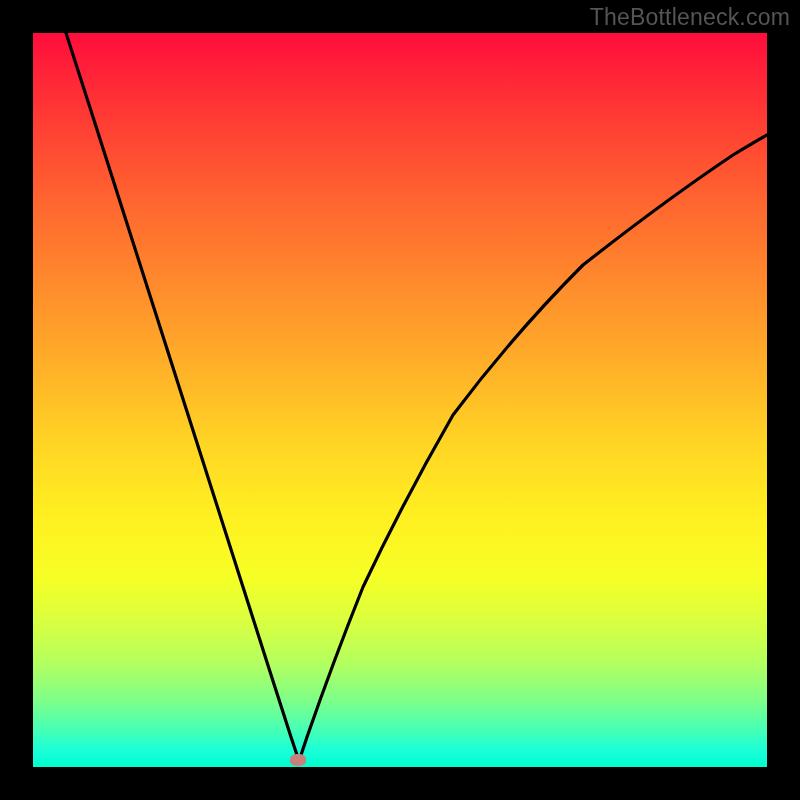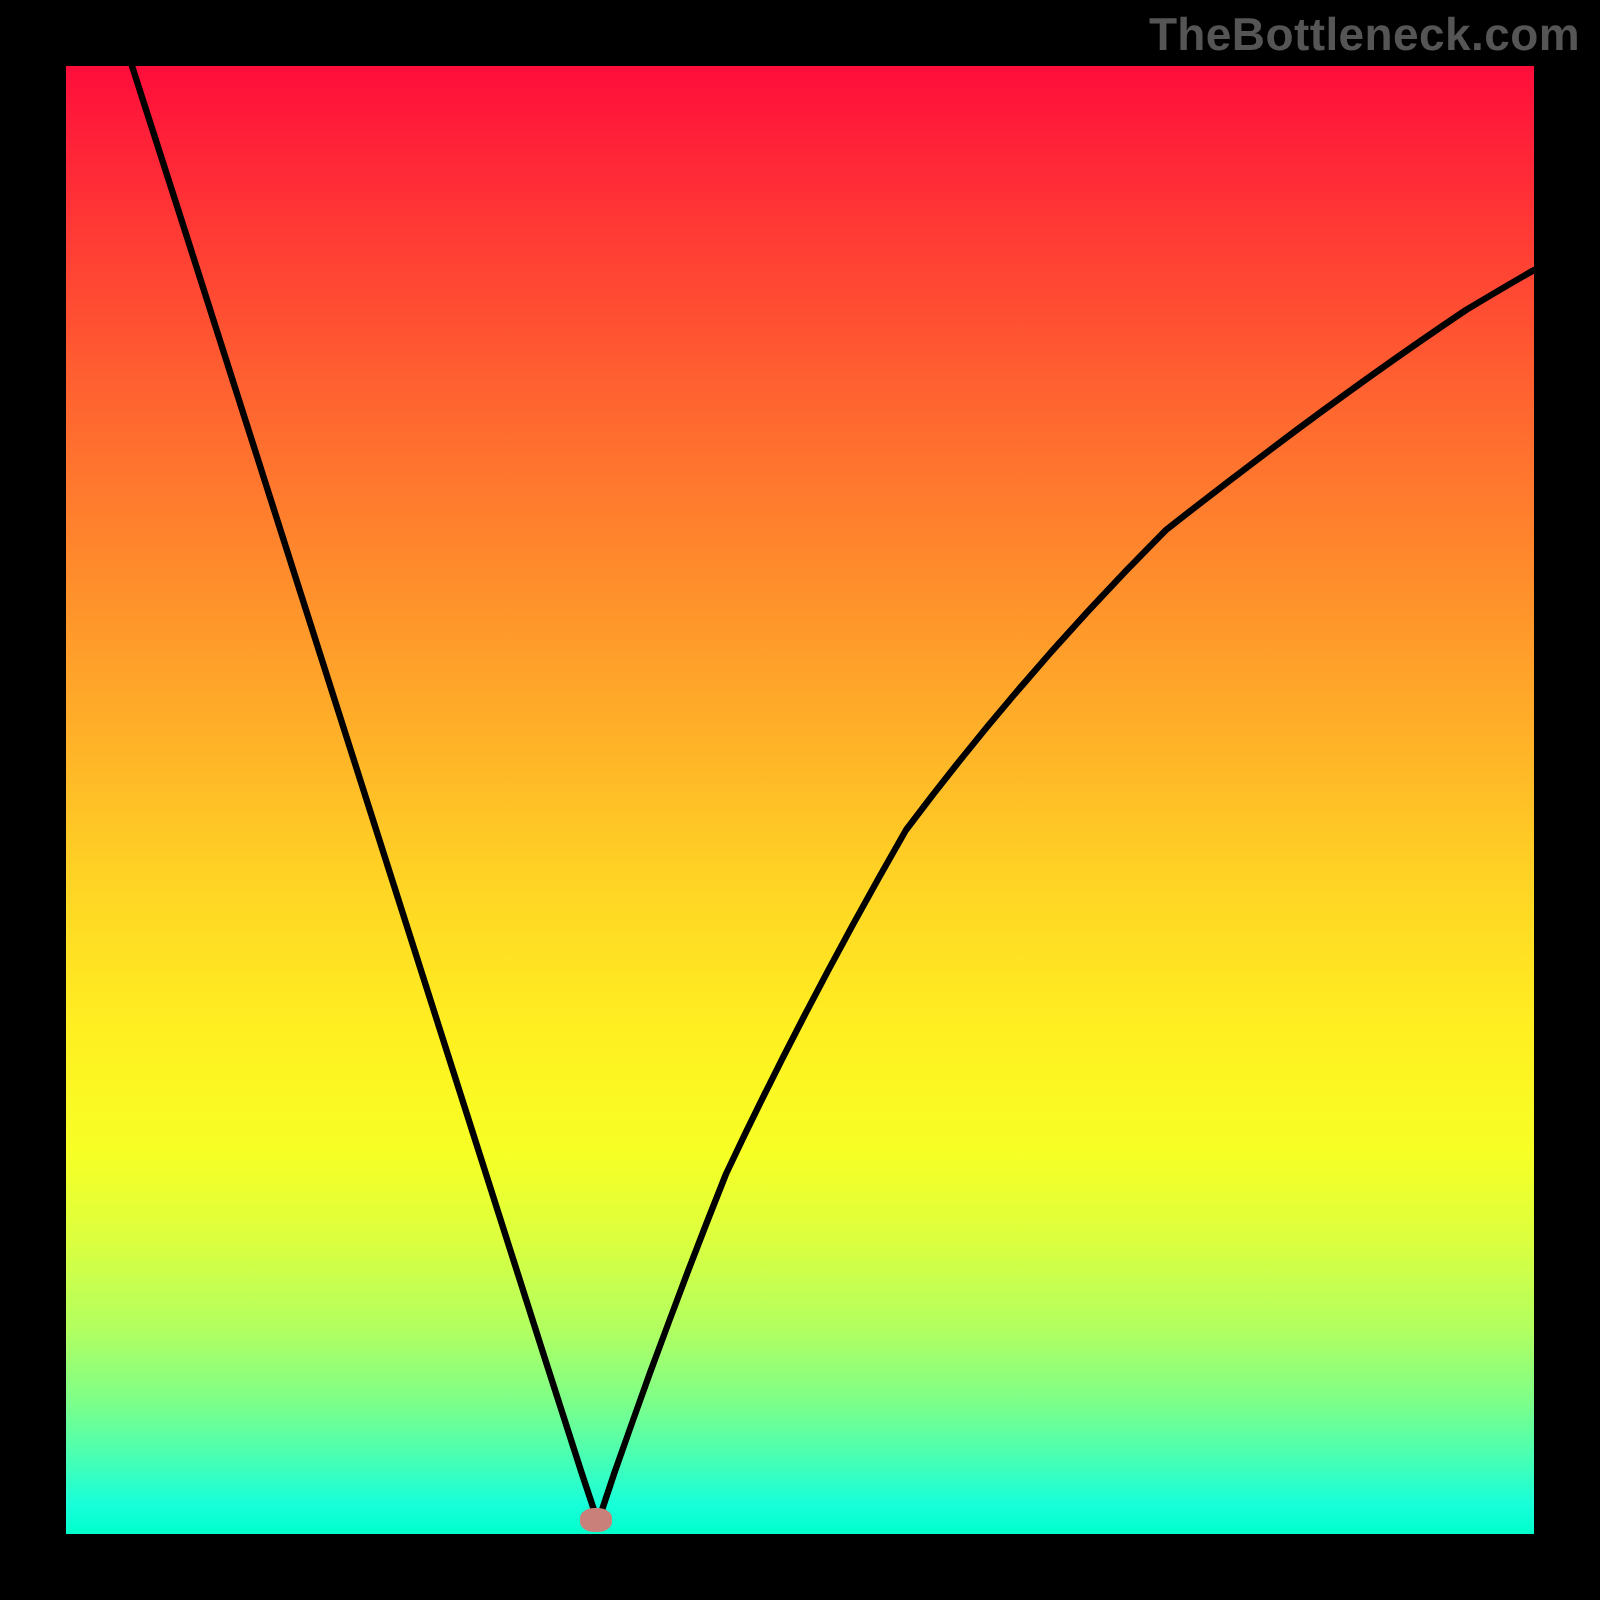--- a/index.html
+++ b/index.html
@@ -16,21 +16,21 @@
     width: 800px;
     height: 800px;
     background: #000;
   }
   .watermark {
     position: absolute;
     top: 4px;
     right: 10px;
     color: #555;
     font-size: 23px;
-    font-weight: 700;
+    font-weight: 400;
     letter-spacing: 0.2px;
     z-index: 5;
   }
   .plot-area {
     position: absolute;
     left: 33px;
     top: 33px;
     width: 734px;
     height: 734px;
     background: linear-gradient(to bottom,

